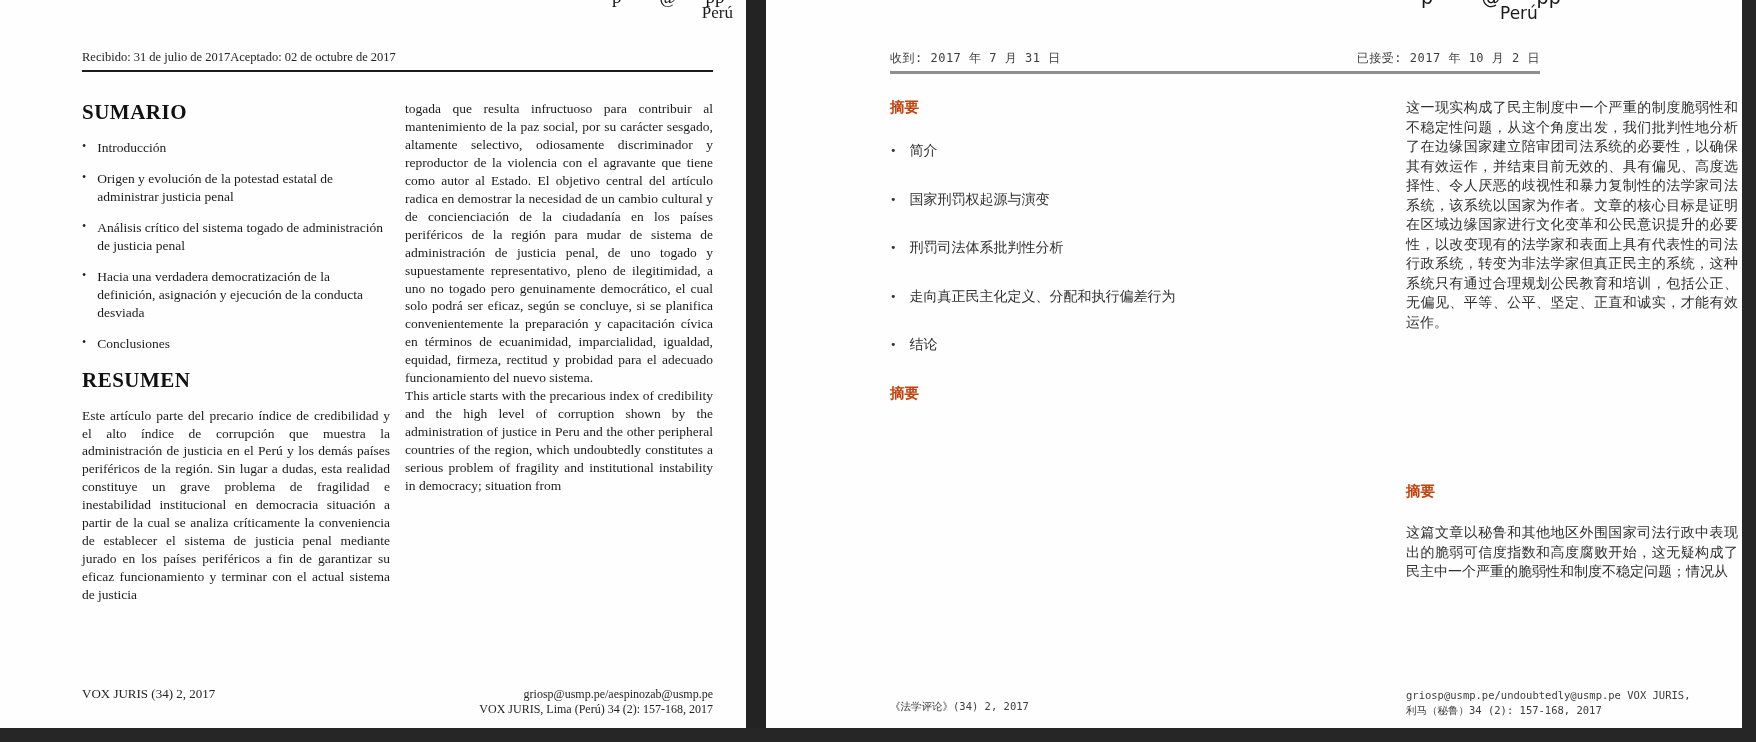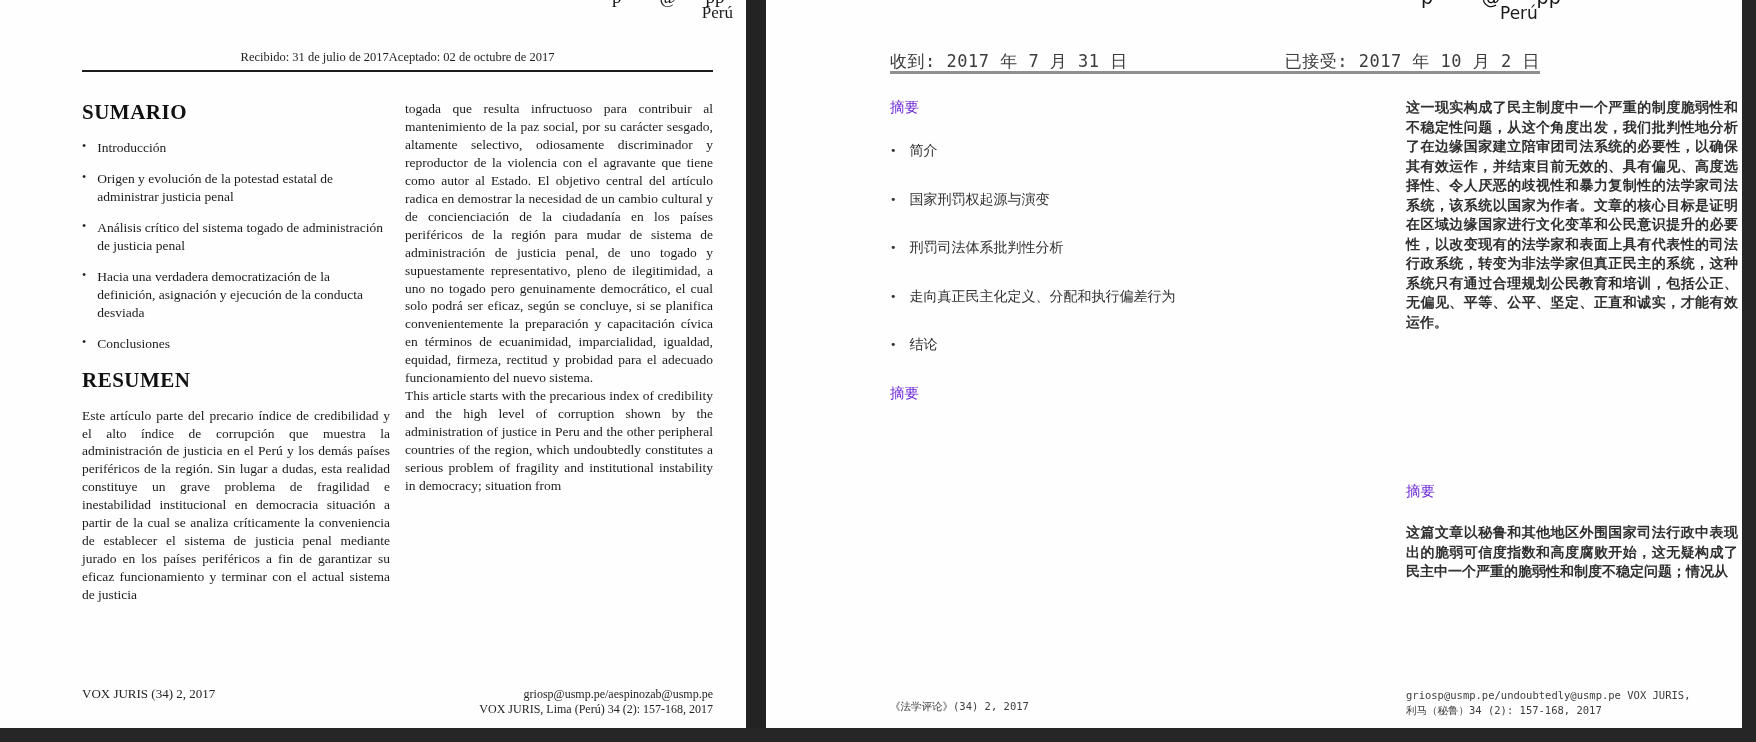--- a/index.html
+++ b/index.html
@@ -32,21 +32,21 @@
   .peru {
     position: absolute; top: 3px;
     font-size: 17px; color: #1b1b1b;
   }
   .lp-peru { right: 13px; }
   .rp-peru { left: 734px; }
 
   
   .lp-dates {
     position: absolute; top: 50px; left: 82px; width: 631px;
-    display: flex; justify-content: center;
+    display: flex; justify-content: flex-start;
     font-size: 12.5px; color: #232323;
   }
   .lp-rule {
     position: absolute; top: 70px; left: 82px; width: 631px; height: 2px;
     background: #1c1c1c;
   }
   .col { position: absolute; top: 100px; width: 308px; }
   .lp-col1 { left: 82px; }
   .lp-col2 { left: 405px; }
 
@@ -70,39 +70,39 @@
     position: absolute; right: 33px; bottom: 10px;
     text-align: right; font-size: 12px; line-height: 1.3; color: #232323;
   }
 
   
   .cjk { font-family: "DejaVu Sans", sans-serif; }
   .rp-dates {
     position: absolute; top: 50px; left: 124px; width: 650px;
     display: flex; justify-content: space-between;
     font-family: "DejaVu Sans Mono", "DejaVu Sans", monospace;
-    font-size: 17px; letter-spacing: 0.5px; color: #3c3c3c;
+    font-size: 12px; letter-spacing: 0.5px; color: #3c3c3c;
   }
   .rp-rule {
     position: absolute; top: 71px; left: 124px; width: 650px; height: 3px;
     background: #8f8f8f;
   }
   .rp-col1 { position: absolute; left: 124px; top: 98px; width: 334px; }
   .rp-col2 { position: absolute; left: 640px; top: 98px; width: 332px; }
 
   .zh-head {
     margin: 0 0 24px 0;
-    font-size: 14.5px; font-weight: normal; color: #6d28d9;
+    font-size: 14.5px; font-weight: bold; color: #c2410c;
   }
   ul.zh-toc { list-style: none; margin: 0; padding: 0; font-size: 14px; color: #303030; }
   ul.zh-toc li { display: flex; gap: 13px; margin-bottom: 29px; line-height: 1.4; }
   ul.zh-toc .bullet { flex: 0 0 auto; font-size: 11px; padding-top: 2px; }
   p.zh-body {
     margin: 0; font-size: 14px; line-height: 19.5px;
-    text-align: justify; color: #303030; font-weight: bold;
+    text-align: justify; color: #303030;
   }
   .rp-col1 .zh-head.second { margin-top: 10px; margin-bottom: 22px; }
   .rp-col2 .zh-head.second { margin-top: 150px; margin-bottom: 22px; }
 
   .rp-footer-left {
     position: absolute; left: 124px; bottom: 14px;
     font-family: "DejaVu Sans Mono", "DejaVu Sans", monospace;
     font-size: 10.5px; color: #3c3c3c;
   }
   .rp-footer-right {

